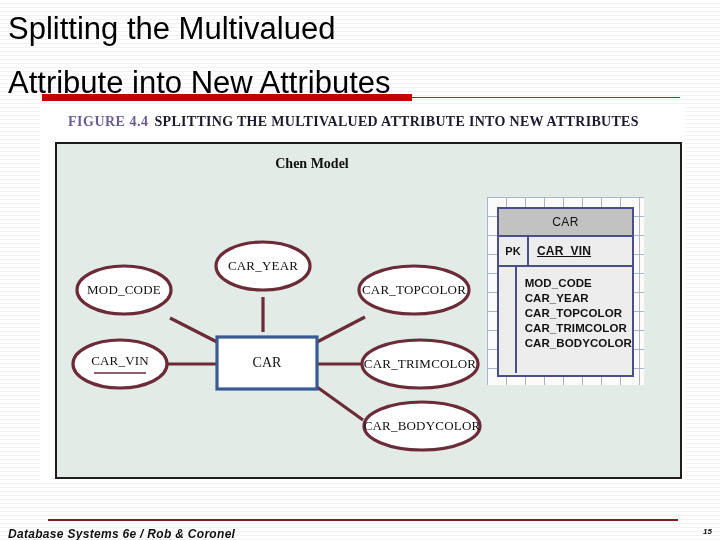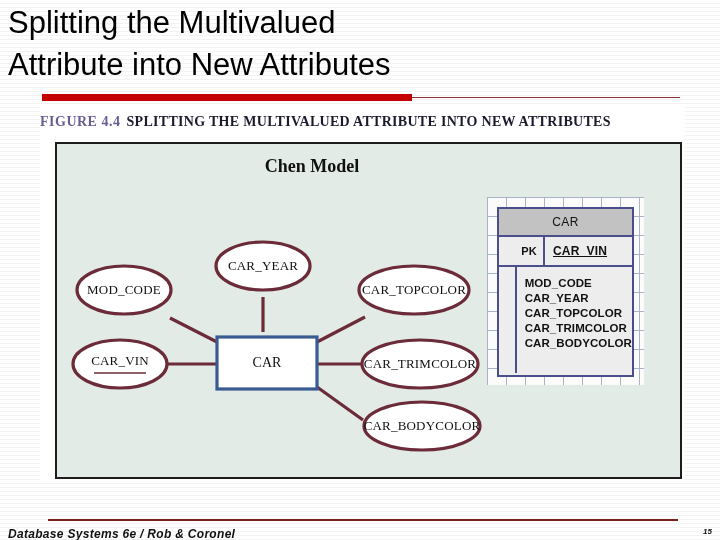--- a/index.html
+++ b/index.html
@@ -24,21 +24,21 @@
     );
   }
 
   
   #slide-title {
     position: absolute;
     left: 8px;
     top: 2px;
     width: 700px;
     font-size: 31px;
-    line-height: 42px;
+    line-height: 54px;
     font-weight: 400;
     color: #000000;
     letter-spacing: 0px;
     white-space: pre-line;
   }
 
   
   #title-rule-red {
     position: absolute;
     left: 42px;
@@ -60,21 +60,21 @@
   #figure-block {
     position: absolute;
     left: 40px;
     top: 106px;
     width: 645px;
     height: 376px;
     background: #ffffff;
   }
   #figure-caption {
     position: absolute;
-    left: 0;
+    left: 28px;
     top: 6px;
     white-space: nowrap;
   }
   #figure-caption .fig-num {
     font-family: "Liberation Serif", serif;
     font-size: 14px;
     font-weight: 700;
     color: #6b5d93;
     letter-spacing: 0.5px;
   }
@@ -97,21 +97,21 @@
     background: #e2ebe5;
     border: 2px solid #1d1d1d;
     box-sizing: border-box;
   }
 
   .model-heading {
     position: absolute;
     font-family: "Liberation Serif", serif;
     font-weight: 700;
     color: #111111;
-    font-size: 18px;
+    font-size: 14px;
     text-align: center;
     white-space: nowrap;
   }
   #chen-heading  { left: 145px; top: 12px; width: 220px; }
   #crow-heading  { left: 400px; top: 12px; width: 230px; }
 
   
   #chen-svg {
     position: absolute;
     left: 10px;
@@ -189,21 +189,20 @@
     font-size: 12px;
     color: #111111;
     letter-spacing: 0.4px;
   }
   #crow-pk-row {
     height: 30px;
     border-bottom: 2px solid #4a4f8c;
     box-sizing: border-box;
     display: flex;
     align-items: center;
-    padding-left: 16px;
   }
   #crow-pk-tag {
     width: 30px;
     height: 100%;
     border-right: 2px solid #4a4f8c;
     box-sizing: border-box;
     display: flex;
     align-items: center;
     justify-content: center;
     font-size: 11px;

